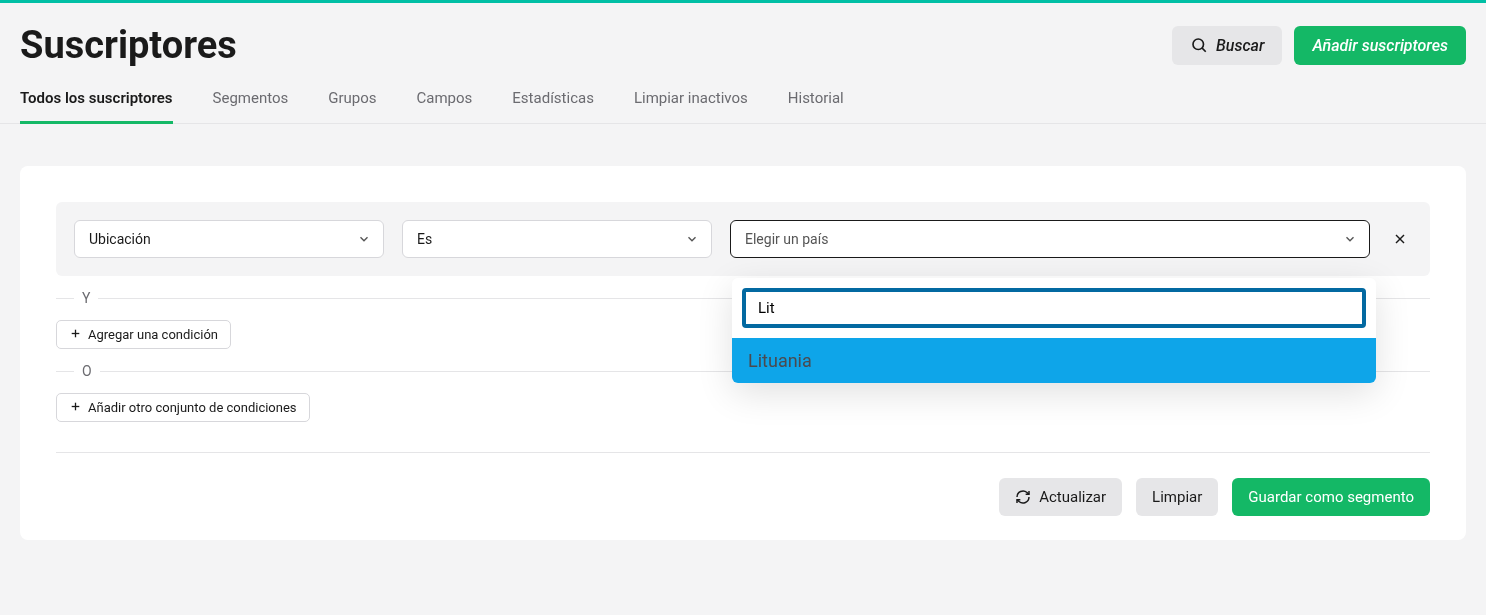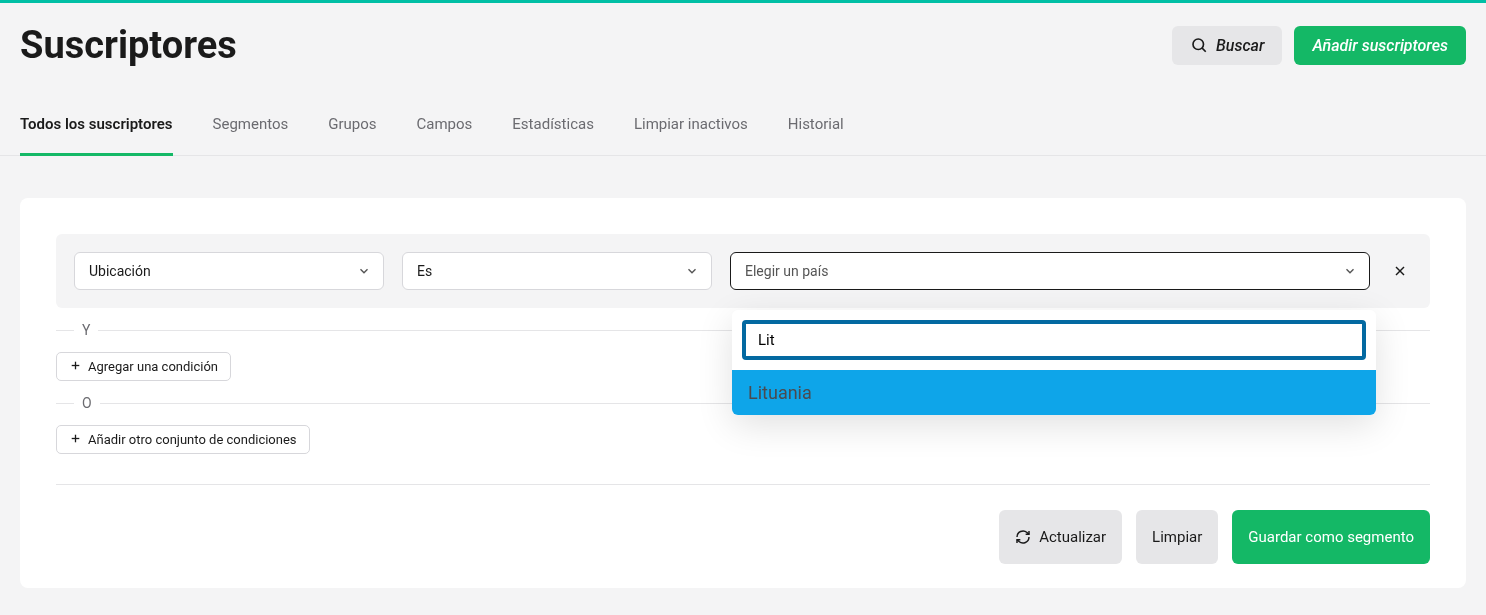--- a/index.html
+++ b/index.html
@@ -48,27 +48,26 @@
       background: #14b866;
       color: #fff;
     }
     .tabs {
       display: flex;
       gap: 40px;
       padding: 22px 20px 0 20px;
       border-bottom: 1px solid #e5e5e7;
     }
     .tab {
-      padding-bottom: 20px;
+      padding-bottom: 14px;
       color: #6b6b70;
       font-size: 15px;
       cursor: pointer;
       border-bottom: 3px solid transparent;
       margin-bottom: -1px;
-      margin-top: 26px;
     }
     .tab.active {
       color: #1a1a1a;
       font-weight: 600;
       border-bottom-color: #14b866;
     }
     .panel {
       background: #fff;
       margin: 42px 20px 20px 20px;
       border-radius: 8px;
@@ -195,21 +194,21 @@
     .footer-actions::before {
       content: "";
       position: absolute;
       left: 36px;
       right: 36px;
       top: 30px;
       height: 1px;
       background: #e5e5e7;
     }
     .btn-small {
-      padding: 18px 16px;
+      padding: 10px 16px;
       border-radius: 6px;
       font-size: 15px;
       border: none;
       cursor: pointer;
       display: inline-flex;
       align-items: center;
       gap: 8px;
     }
     .btn-gray {
       background: #e6e6e8;

